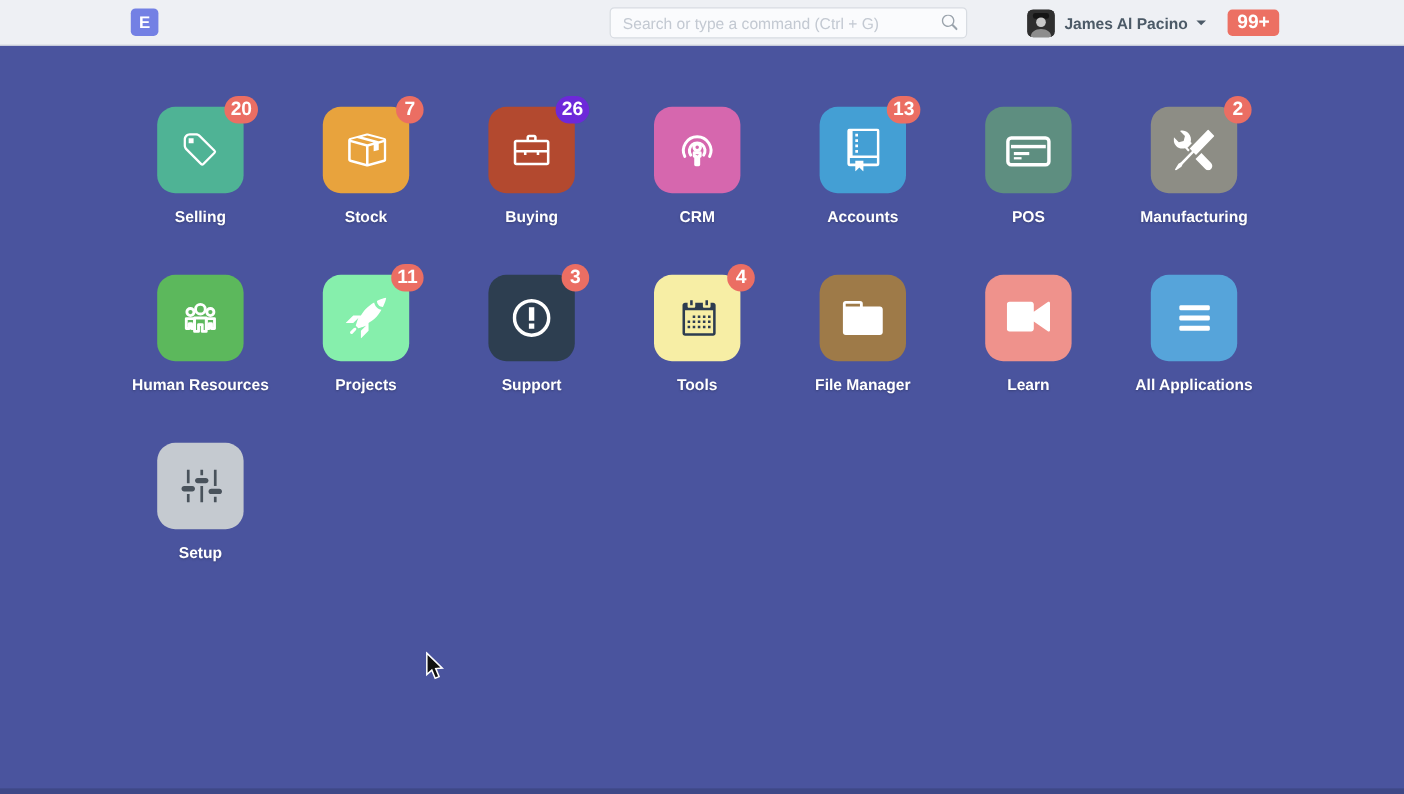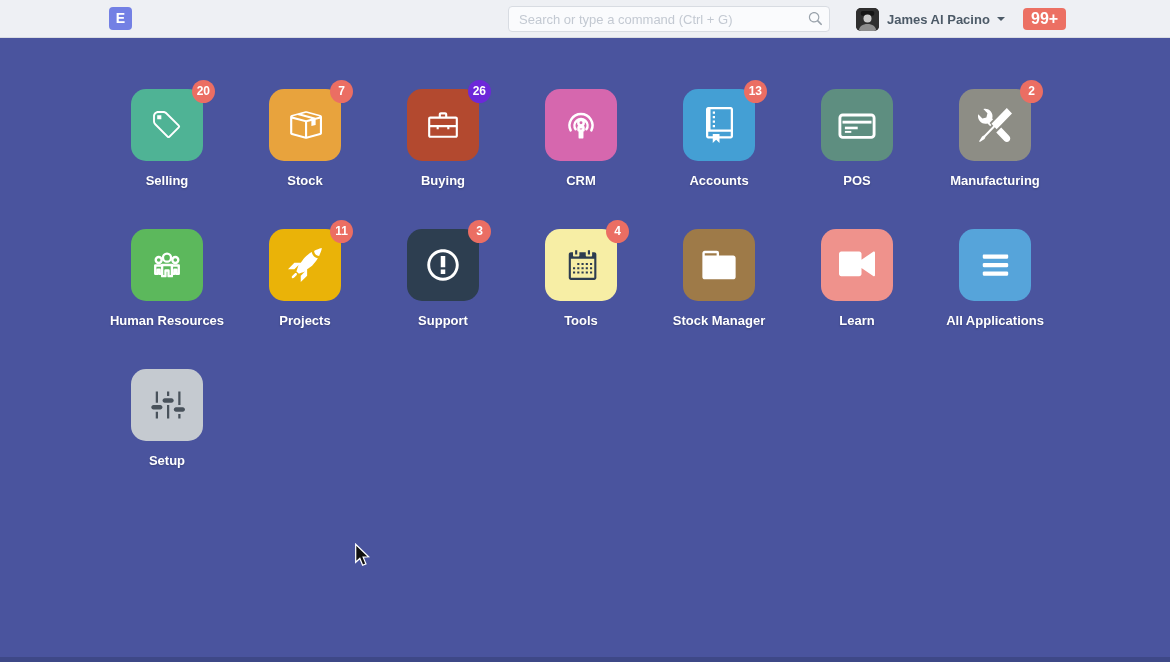--- a/index.html
+++ b/index.html
@@ -14,21 +14,21 @@
     position:absolute; top:0; left:0; width:1170px; height:38px;
     background:#eef0f4; border-bottom:1px solid #d9dce2;
     z-index:5;
   }
   .navbar-logo {
     position:absolute; left:109px; top:7px; width:23px; height:23px;
     background:#7380e4; border-radius:4px; color:#fff;
     font-size:14px; font-weight:bold; text-align:center; line-height:23px;
     cursor:pointer;
   }
-  .search-wrap { position:absolute; left:508px; top:6px; width:322px; height:26px; }
+  .search-wrap { position:absolute; left:508px; top:6px; width:298px; height:26px; }
   .search-input {
     width:100%; height:100%;
     border:1px solid #d8dce2; border-radius:4px; background:#fafbfd;
     padding:0 30px 0 10px; font-size:13px; color:#555;
     font-family:"Liberation Sans","DejaVu Sans",sans-serif;
     outline:none;
   }
   .search-input::placeholder { color:#c3c9d2; }
   .search-icon { position:absolute; right:8px; top:6px; width:14px; height:14px; cursor:pointer; }
   .user-menu {
@@ -68,21 +68,21 @@
     cursor:pointer; text-decoration:none;
   }
   .tile {
     position:relative; width:72px; height:72px; border-radius:15px;
     display:flex; align-items:center; justify-content:center;
   }
   .tile-badge {
     position:absolute; top:-9px; right:-12px;
     min-width:23px; height:23px; border-radius:12px;
     background:#eb6e63; color:#fff;
-    font-size:12px; font-weight:bold; line-height:23px; text-align:center;
+    font-size:16px; font-weight:bold; line-height:23px; text-align:center;
     padding:0 5px;
   }
   .module-label {
     margin-top:12px; font-size:13px; font-weight:bold; color:#ffffff;
     white-space:nowrap; text-align:center;
     text-shadow:0 1px 2px rgba(0,0,0,0.25);
   }
   .page-bottom-edge {
     position:absolute; bottom:0; left:0; width:1170px; height:5px;
     background:#3e4887;
@@ -216,21 +216,21 @@
                 <path d="M10.05 8.2h2.9v3.5H11.9v-1.7h-.8v1.7h-1.05z"></path>
                 <circle cx="8" cy="4.9" r="1.7"></circle>
                 <path d="M5.95 8h4.1v4.7H8.65v-2.4h-1.3v2.4H5.95z"></path>
               </g>
             </svg>
           </span>
         </div>
         <div class="module-label">Human Resources</div>
       </a>
       <a class="module-cell">
-        <div class="tile" style="background: #eab308;">
+        <div class="tile" style="background: #86efac;">
           <span style="display: flex;">
             <svg width="34" height="34" viewBox="0 0 16 16">
               <path fill="#ffffff" d="M12.17 3.83c-.27-.27-.47-.55-.63-.88-.16-.31-.27-.66-.34-1.02-.58.33-1.16.7-1.73 1.13-.58.44-1.14.94-1.69 1.48-.7.7-1.33 1.81-1.78 2.45H3L0 10h3l2-2c-.34.77-1.02 2.98-1 3l1 1c.02.02 2.23-.64 3-1l-2 2v3l3-3v-3c.64-.45 1.75-1.09 2.45-1.78.55-.55 1.05-1.13 1.47-1.7.44-.58.81-1.16 1.14-1.72-.36-.08-.7-.19-1.03-.34-.32-.16-.6-.36-.86-.63zM16 0s-.09.38-.3 1.06c-.2.7-.55 1.58-1.06 2.66-.7-.08-1.27-.33-1.66-.72-.39-.39-.63-.94-.7-1.64C13.36.84 14.23.48 14.92.28 15.62.08 16 0 16 0zM1.9 14.1c-.23-.23-.2-.64.06-.91l1.19-1.19c.27-.27.68-.29.91-.06.23.23.2.64-.06.91l-1.19 1.19c-.27.27-.68.29-.91.06z"></path>
             </svg>
           </span>
           <span class="tile-badge" style="background: rgb(235, 110, 99);">11</span>
         </div>
         <div class="module-label">Projects</div>
       </a>
       <a class="module-cell">
@@ -256,21 +256,21 @@
         <div class="module-label">Tools</div>
       </a>
       <a class="module-cell">
         <div class="tile" style="background: rgb(158, 122, 72);">
           <span style="display: flex;">
             <svg width="34" height="38" viewBox="0 0 14 16">
               <path fill="#ffffff" d="M13 4H7V3c0-.66-.31-1-1-1H1c-.55 0-1 .45-1 1v10c0 .55.45 1 1 1h12c.55 0 1-.45 1-1V5c0-.55-.45-1-1-1zM6 4H1V3h5v1z"></path>
             </svg>
           </span>
         </div>
-        <div class="module-label">Stock Manager</div>
+        <div class="module-label">File Manager</div>
       </a>
       <a class="module-cell">
         <div class="tile" style="background: rgb(239, 146, 140);">
           <span style="display: flex;">
             <svg width="36" height="36" viewBox="0 0 16 16">
               <path fill="#ffffff" d="M15.2 2.09L10 5.72V3c0-.55-.45-1-1-1H1c-.55 0-1 .45-1 1v9c0 .55.45 1 1 1h8c.55 0 1-.45 1-1V9.28l5.2 3.63c.33.23.8 0 .8-.41v-10c0-.41-.47-.64-.8-.41z"></path>
             </svg>
           </span>
         </div>
         <div class="module-label">Learn</div>

